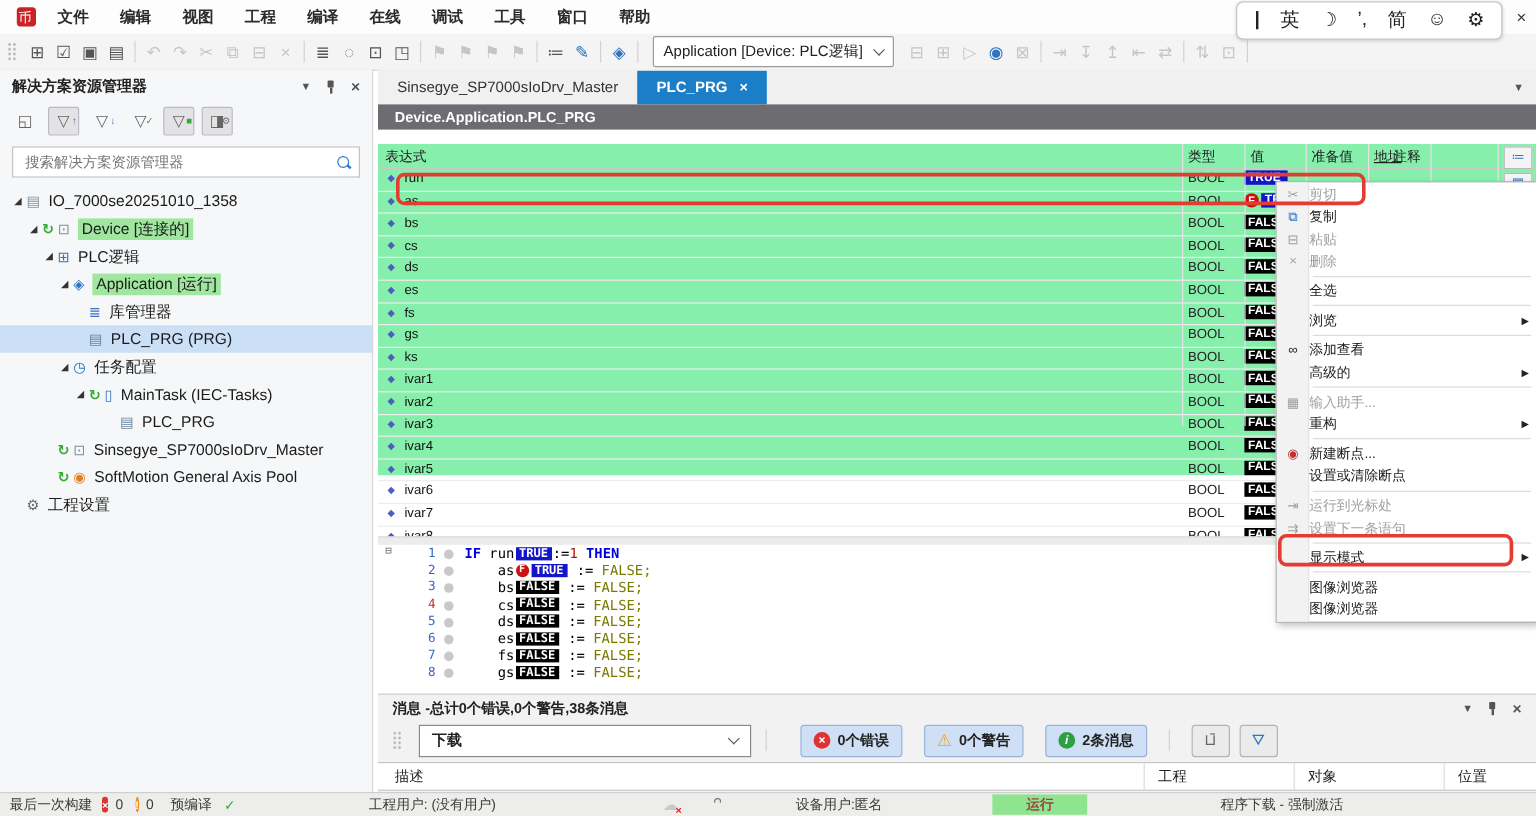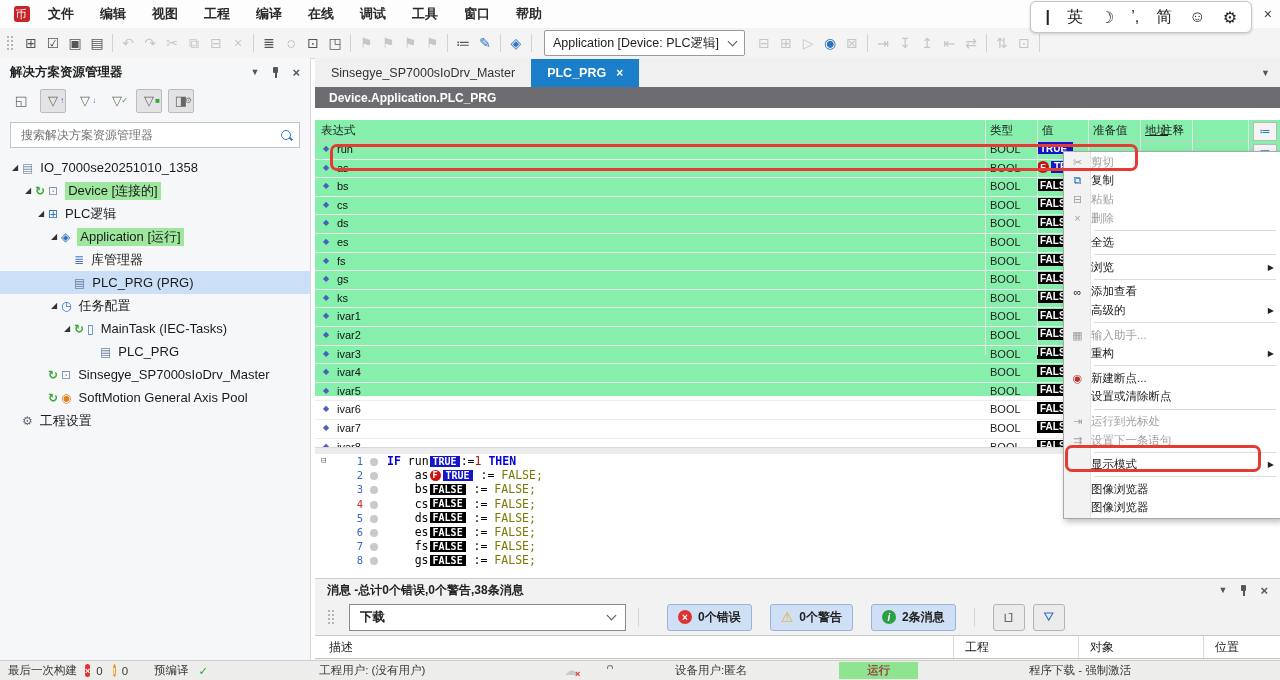--- a/index.html
+++ b/index.html
@@ -650,21 +650,21 @@
       <span style="flex: 0 0 auto;">最后一次构建</span>
       <span style="width: 8px; flex: 0 0 auto;"></span>
       <span class="sb-ic-err">×</span>
       <span style="width: 6px; flex: 0 0 auto;"></span>
       <span style="flex: 0 0 auto;">0</span>
       <span style="width: 10px; flex: 0 0 auto;"></span>
       <span class="sb-ic-warn">!</span>
       <span style="width: 6px; flex: 0 0 auto;"></span>
       <span style="flex: 0 0 auto;">0</span>
       <span style="width: 14px; flex: 0 0 auto;"></span>
-      <span style="flex: 0 0 auto; margin-left: 12px;">预编译</span>
+      <span style="flex: 0 0 auto;">预编译</span>
       <span style="width: 10px; flex: 0 0 auto;"></span>
       <span class="sb-check">✓</span>
       <span class="sb-sep" style="margin-left: 24px;"></span>
       <span class="ctr" style="width: 200px; margin-left: 40px; flex: 0 0 auto;">工程用户: (没有用户)</span>
       <span class="sb-sep" style="margin-left: 50px;"></span>
       <span style="width: 14px; flex: 0 0 auto;"></span>
       <span class="sb-shield"></span>
       <span class="sb-sep" style="margin-left: 16px;"></span>
       <span style="width: 12px; flex: 0 0 auto;"></span>
       <span class="sb-cloud">☁</span>

